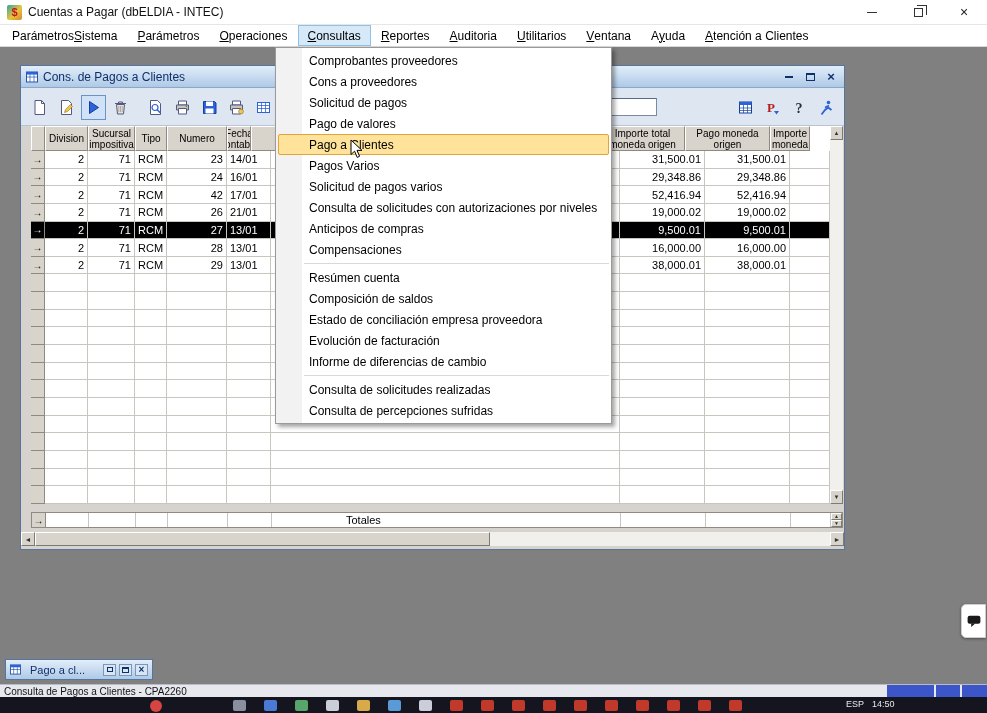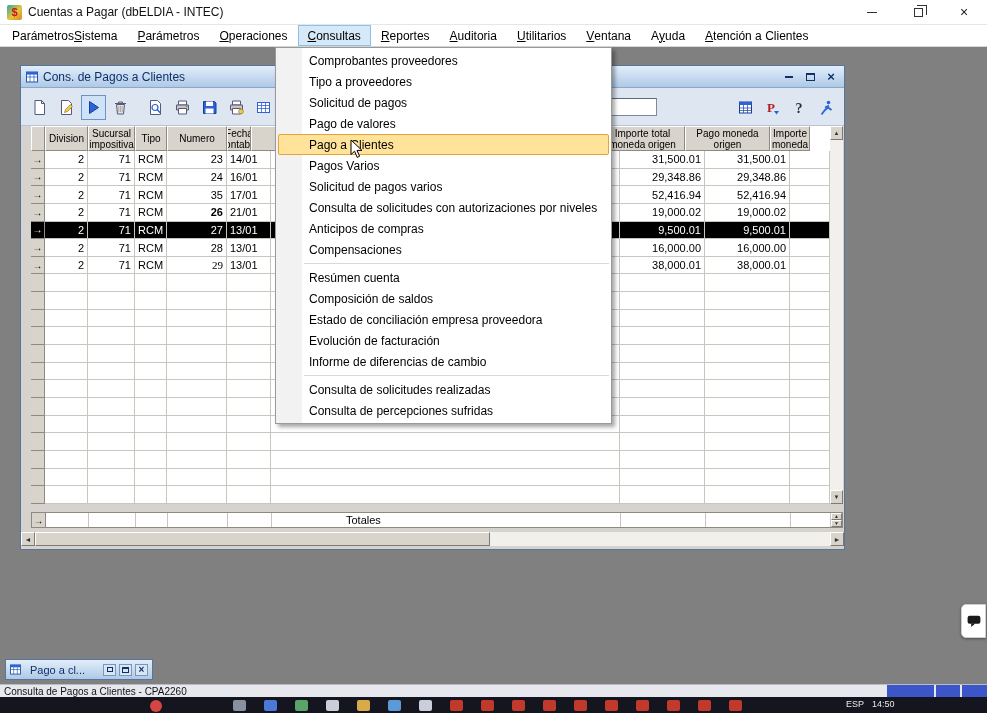--- a/index.html
+++ b/index.html
@@ -334,33 +334,33 @@
                 <div class="gc" style="width: 349px;"></div>
                 <div class="gc" style="width: 85px; justify-content: flex-end;">29,348.86</div>
                 <div class="gc" style="width: 85px; justify-content: flex-end;">29,348.86</div>
                 <div class="gc" style="width: 40px; justify-content: flex-end;"></div>
               </div>
               <div class="grow">
                 <div class="gc ind" style="width: 14px;">→</div>
                 <div class="gc" style="width: 43px; justify-content: flex-end;">2</div>
                 <div class="gc" style="width: 47px; justify-content: flex-end;">71</div>
                 <div class="gc" style="width: 32px;">RCM</div>
-                <div class="gc" style="width: 60px; justify-content: flex-end;">35</div>
+                <div class="gc" style="width: 60px; justify-content: flex-end;">42</div>
                 <div class="gc" style="width: 44px;">17/01</div>
                 <div class="gc" style="width: 349px;"></div>
                 <div class="gc" style="width: 85px; justify-content: flex-end;">52,416.94</div>
                 <div class="gc" style="width: 85px; justify-content: flex-end;">52,416.94</div>
                 <div class="gc" style="width: 40px; justify-content: flex-end;"></div>
               </div>
               <div class="grow">
                 <div class="gc ind" style="width: 14px;">→</div>
                 <div class="gc" style="width: 43px; justify-content: flex-end;">2</div>
                 <div class="gc" style="width: 47px; justify-content: flex-end;">71</div>
                 <div class="gc" style="width: 32px;">RCM</div>
-                <div class="gc" style="width: 60px; justify-content: flex-end; font-weight: bold;">26</div>
+                <div class="gc" style="width: 60px; justify-content: flex-end;">26</div>
                 <div class="gc" style="width: 44px;">21/01</div>
                 <div class="gc" style="width: 349px;"></div>
                 <div class="gc" style="width: 85px; justify-content: flex-end;">19,000.02</div>
                 <div class="gc" style="width: 85px; justify-content: flex-end;">19,000.02</div>
                 <div class="gc" style="width: 40px; justify-content: flex-end;"></div>
               </div>
               <div class="grow selected">
                 <div class="gc ind" style="width: 14px;">→</div>
                 <div class="gc" style="width: 43px; justify-content: flex-end;">2</div>
                 <div class="gc" style="width: 47px; justify-content: flex-end;">71</div>
@@ -382,21 +382,21 @@
                 <div class="gc" style="width: 349px;"></div>
                 <div class="gc" style="width: 85px; justify-content: flex-end;">16,000.00</div>
                 <div class="gc" style="width: 85px; justify-content: flex-end;">16,000.00</div>
                 <div class="gc" style="width: 40px; justify-content: flex-end;"></div>
               </div>
               <div class="grow">
                 <div class="gc ind" style="width: 14px;">→</div>
                 <div class="gc" style="width: 43px; justify-content: flex-end;">2</div>
                 <div class="gc" style="width: 47px; justify-content: flex-end;">71</div>
                 <div class="gc" style="width: 32px;">RCM</div>
-                <div class="gc" style="width: 60px; justify-content: flex-end; font-family: Liberation Serif, serif;">29</div>
+                <div class="gc" style="width: 60px; justify-content: flex-end;">29</div>
                 <div class="gc" style="width: 44px;">13/01</div>
                 <div class="gc" style="width: 349px;"></div>
                 <div class="gc" style="width: 85px; justify-content: flex-end;">38,000.01</div>
                 <div class="gc" style="width: 85px; justify-content: flex-end;">38,000.01</div>
                 <div class="gc" style="width: 40px; justify-content: flex-end;"></div>
               </div>
               <div class="grow">
                 <div class="gc ind" style="width: 14px;"></div>
                 <div class="gc" style="width: 43px; justify-content: flex-end;"></div>
                 <div class="gc" style="width: 47px; justify-content: flex-end;"></div>
@@ -587,21 +587,21 @@
         <div class="hthumb"></div>
         <div class="harrow right">►</div>
       </div>
     </div>
 
     <div class="dropdown" style="--hl: #ffe39b; --hlb: #e2a33c;">
         <div class="dd-item">
           <span>Comprobantes proveedores</span>
         </div>
         <div class="dd-item">
-          <span>Tipo a proveedores</span>
+          <span>Cons a proveedores</span>
         </div>
         <div class="dd-item">
           <span>Solicitud de pagos</span>
         </div>
         <div class="dd-item">
           <span>Pago de valores</span>
         </div>
         <div class="dd-item hl">
           <span>Pago a Clientes</span>
         </div>

